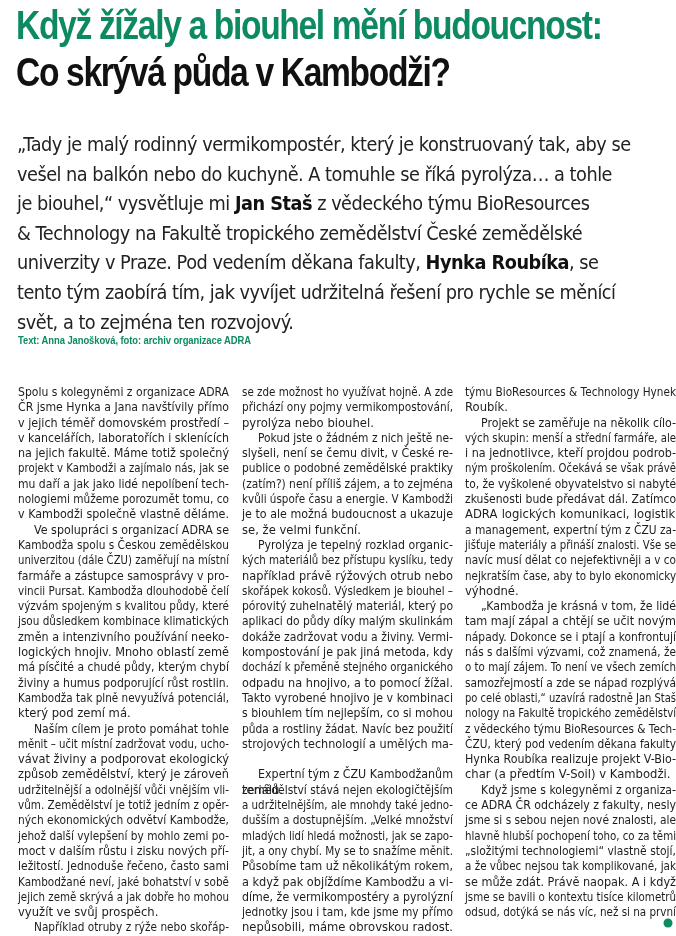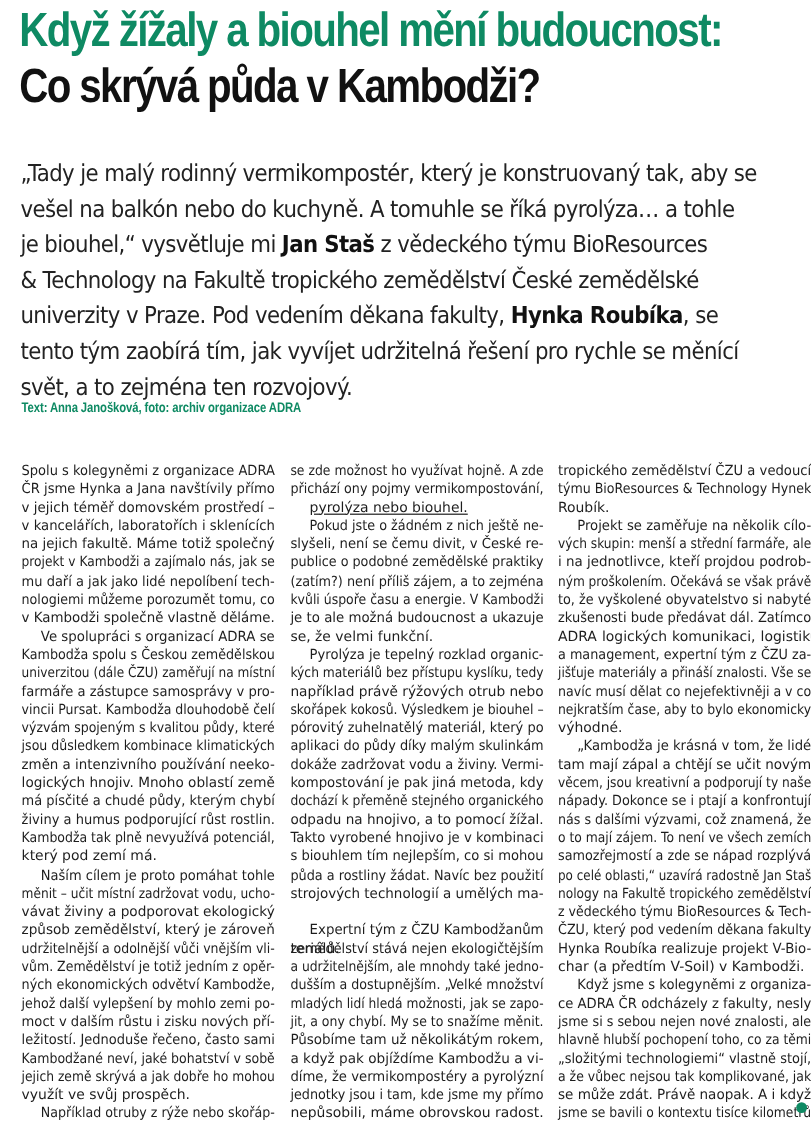--- a/index.html
+++ b/index.html
@@ -163,21 +163,21 @@
       <span class="ln"><span class="t" style="margin-left: 0px; transform: scaleX(0.934145);">ležitostí. Jednoduše řečeno, často sami</span></span>
       <span class="ln"><span class="t" style="margin-left: 0px; transform: scaleX(0.900447);">Kambodžané neví, jaké bohatství v sobě</span></span>
       <span class="ln"><span class="t" style="margin-left: 0px; transform: scaleX(0.88458);">jejich země skrývá a jak dobře ho mohou</span></span>
       <span class="ln"><span class="t" style="margin-left: 0px;">využít ve svůj prospěch.</span></span>
       <span class="ln"><span class="t" style="margin-left: 16px; transform: scaleX(0.908495);">Například otruby z rýže nebo skořáp-</span></span>
       <span class="ln"><span class="t" style="margin-left: 0px; transform: scaleX(0.959568);">ky kokosů – kdo by řekl, že něco tako-</span></span>
     </div>
   <div class="col col-2">
       <span class="ln"><span class="t" style="margin-left: 0px; transform: scaleX(0.891353);">se zde možnost ho využívat hojně. A zde</span></span>
       <span class="ln"><span class="t" style="margin-left: 0px; transform: scaleX(0.910341);">přichází ony pojmy vermikompostování,</span></span>
-      <span class="ln"><span class="t" style="margin-left: 16px; text-decoration: underline;">pyrolýza nebo biouhel.</span></span>
+      <span class="ln"><span class="t" style="margin-left: 0px;">pyrolýza nebo biouhel.</span></span>
       <span class="ln"><span class="t" style="margin-left: 16px; transform: scaleX(0.919744);">Pokud jste o žádném z nich ještě ne-</span></span>
       <span class="ln"><span class="t" style="margin-left: 0px; transform: scaleX(0.950919);">slyšeli, není se čemu divit, v České re-</span></span>
       <span class="ln"><span class="t" style="margin-left: 0px; transform: scaleX(0.916147);">publice o podobné zemědělské praktiky</span></span>
       <span class="ln"><span class="t" style="margin-left: 0px; transform: scaleX(0.921272);">(zatím?) není příliš zájem, a to zejména</span></span>
       <span class="ln"><span class="t" style="margin-left: 0px; transform: scaleX(0.896501);">kvůli úspoře času a energie. V Kambodži</span></span>
       <span class="ln"><span class="t" style="margin-left: 0px; transform: scaleX(0.957934);">je to ale možná budoucnost a ukazuje</span></span>
       <span class="ln"><span class="t" style="margin-left: 0px;">se, že velmi funkční.</span></span>
       <span class="ln"><span class="t" style="margin-left: 16px; transform: scaleX(0.943097);">Pyrolýza je tepelný rozklad organic-</span></span>
       <span class="ln"><span class="t" style="margin-left: 0px; transform: scaleX(0.884464);">kých materiálů bez přístupu kyslíku, tedy</span></span>
       <span class="ln"><span class="t" style="margin-left: 0px; transform: scaleX(0.983826);">například právě rýžových otrub nebo</span></span>
@@ -199,38 +199,36 @@
       <span class="ln"><span class="t" style="margin-left: 0px; transform: scaleX(0.90936);">dušším a dostupnějším. „Velké množství</span></span>
       <span class="ln"><span class="t" style="margin-left: 0px; transform: scaleX(0.880887);">mladých lidí hledá možnosti, jak se zapo-</span></span>
       <span class="ln"><span class="t" style="margin-left: 0px; transform: scaleX(0.899607);">jit, a ony chybí. My se to snažíme měnit.</span></span>
       <span class="ln"><span class="t" style="margin-left: 0px; transform: scaleX(0.967682);">Působíme tam už několikátým rokem,</span></span>
       <span class="ln"><span class="t" style="margin-left: 0px; transform: scaleX(0.97763);">a když pak objíždíme Kambodžu a vi-</span></span>
       <span class="ln"><span class="t" style="margin-left: 0px; transform: scaleX(0.950919);">díme, že vermikompostéry a pyrolýzní</span></span>
       <span class="ln"><span class="t" style="margin-left: 0px; transform: scaleX(0.917391);">jednotky jsou i tam, kde jsme my přímo</span></span>
       <span class="ln"><span class="t" style="margin-left: 0px; transform: scaleX(0.998964);">nepůsobili, máme obrovskou radost.</span></span>
     </div>
   <div class="col col-3">
-      <span class="ln"><span class="t" style="margin-left: 0px; transform: scaleX(0.947117);">tropického zemědělství ČZU a vedoucí</span></span>
       <span class="ln"><span class="t" style="margin-left: 0px; transform: scaleX(0.905458);">týmu BioResources &amp; Technology Hynek</span></span>
       <span class="ln"><span class="t" style="margin-left: 0px;">Roubík.</span></span>
       <span class="ln"><span class="t" style="margin-left: 16px; transform: scaleX(0.948977);">Projekt se zaměřuje na několik cílo-</span></span>
       <span class="ln"><span class="t" style="margin-left: 0px; transform: scaleX(0.877795);">vých skupin: menší a střední farmáře, ale</span></span>
       <span class="ln"><span class="t" style="margin-left: 0px; transform: scaleX(0.965123);">i na jednotlivce, kteří projdou podrob-</span></span>
       <span class="ln"><span class="t" style="margin-left: 0px; transform: scaleX(0.87348);">ným proškolením. Očekává se však právě</span></span>
       <span class="ln"><span class="t" style="margin-left: 0px; transform: scaleX(0.920204);">to, že vyškolené obyvatelstvo si nabyté</span></span>
       <span class="ln"><span class="t" style="margin-left: 0px; transform: scaleX(0.933306);">zkušenosti bude předávat dál. Zatímco</span></span>
       <span class="ln"><span class="t" style="margin-left: 0px; word-spacing: 0.578125px;">ADRA logických komunikaci, logistiku</span></span>
       <span class="ln"><span class="t" style="margin-left: 0px; transform: scaleX(0.919703);">a management, expertní tým z ČZU za-</span></span>
       <span class="ln"><span class="t" style="margin-left: 0px; transform: scaleX(0.875916);">jišťuje materiály a přináší znalosti. Vše se</span></span>
       <span class="ln"><span class="t" style="margin-left: 0px; transform: scaleX(0.904791);">navíc musí dělat co nejefektivněji a v co</span></span>
       <span class="ln"><span class="t" style="margin-left: 0px; transform: scaleX(0.89153);">nejkratším čase, aby to bylo ekonomicky</span></span>
       <span class="ln"><span class="t" style="margin-left: 0px;">výhodné.</span></span>
       <span class="ln"><span class="t" style="margin-left: 16px; transform: scaleX(0.948545);">„Kambodža je krásná v tom, že lidé</span></span>
       <span class="ln"><span class="t" style="margin-left: 0px; transform: scaleX(0.969976);">tam mají zápal a chtějí se učit novým</span></span>
-      <span class="ln"><span class="t" style="margin-left: 0px; transform: scaleX(0.879453);">věcem, jsou kreativní a podporují ty naše</span></span>
       <span class="ln"><span class="t" style="margin-left: 0px; transform: scaleX(0.922909);">nápady. Dokonce se i ptají a konfrontují</span></span>
       <span class="ln"><span class="t" style="margin-left: 0px; transform: scaleX(0.909605);">nás s dalšími výzvami, což znamená, že</span></span>
       <span class="ln"><span class="t" style="margin-left: 0px; transform: scaleX(0.88638);">o to mají zájem. To není ve všech zemích</span></span>
       <span class="ln"><span class="t" style="margin-left: 0px; transform: scaleX(0.920016);">samozřejmostí a zde se nápad rozplývá</span></span>
       <span class="ln"><span class="t" style="margin-left: 0px; transform: scaleX(0.859416);">po celé oblasti,“ uzavírá radostně Jan Staš</span></span>
       <span class="ln"><span class="t" style="margin-left: 0px; transform: scaleX(0.877339);">nology na Fakultě tropického zemědělství</span></span>
       <span class="ln"><span class="t" style="margin-left: 0px; transform: scaleX(0.90183);">z vědeckého týmu BioResources &amp; Tech-</span></span>
       <span class="ln"><span class="t" style="margin-left: 0px; transform: scaleX(0.913791);">ČZU, který pod vedením děkana fakulty</span></span>
       <span class="ln"><span class="t" style="margin-left: 0px; transform: scaleX(0.956035);">Hynka Roubíka realizuje projekt V-Bio-</span></span>
       <span class="ln"><span class="t" style="margin-left: 0px;">char (a předtím V-Soil) v Kambodži.</span></span>

